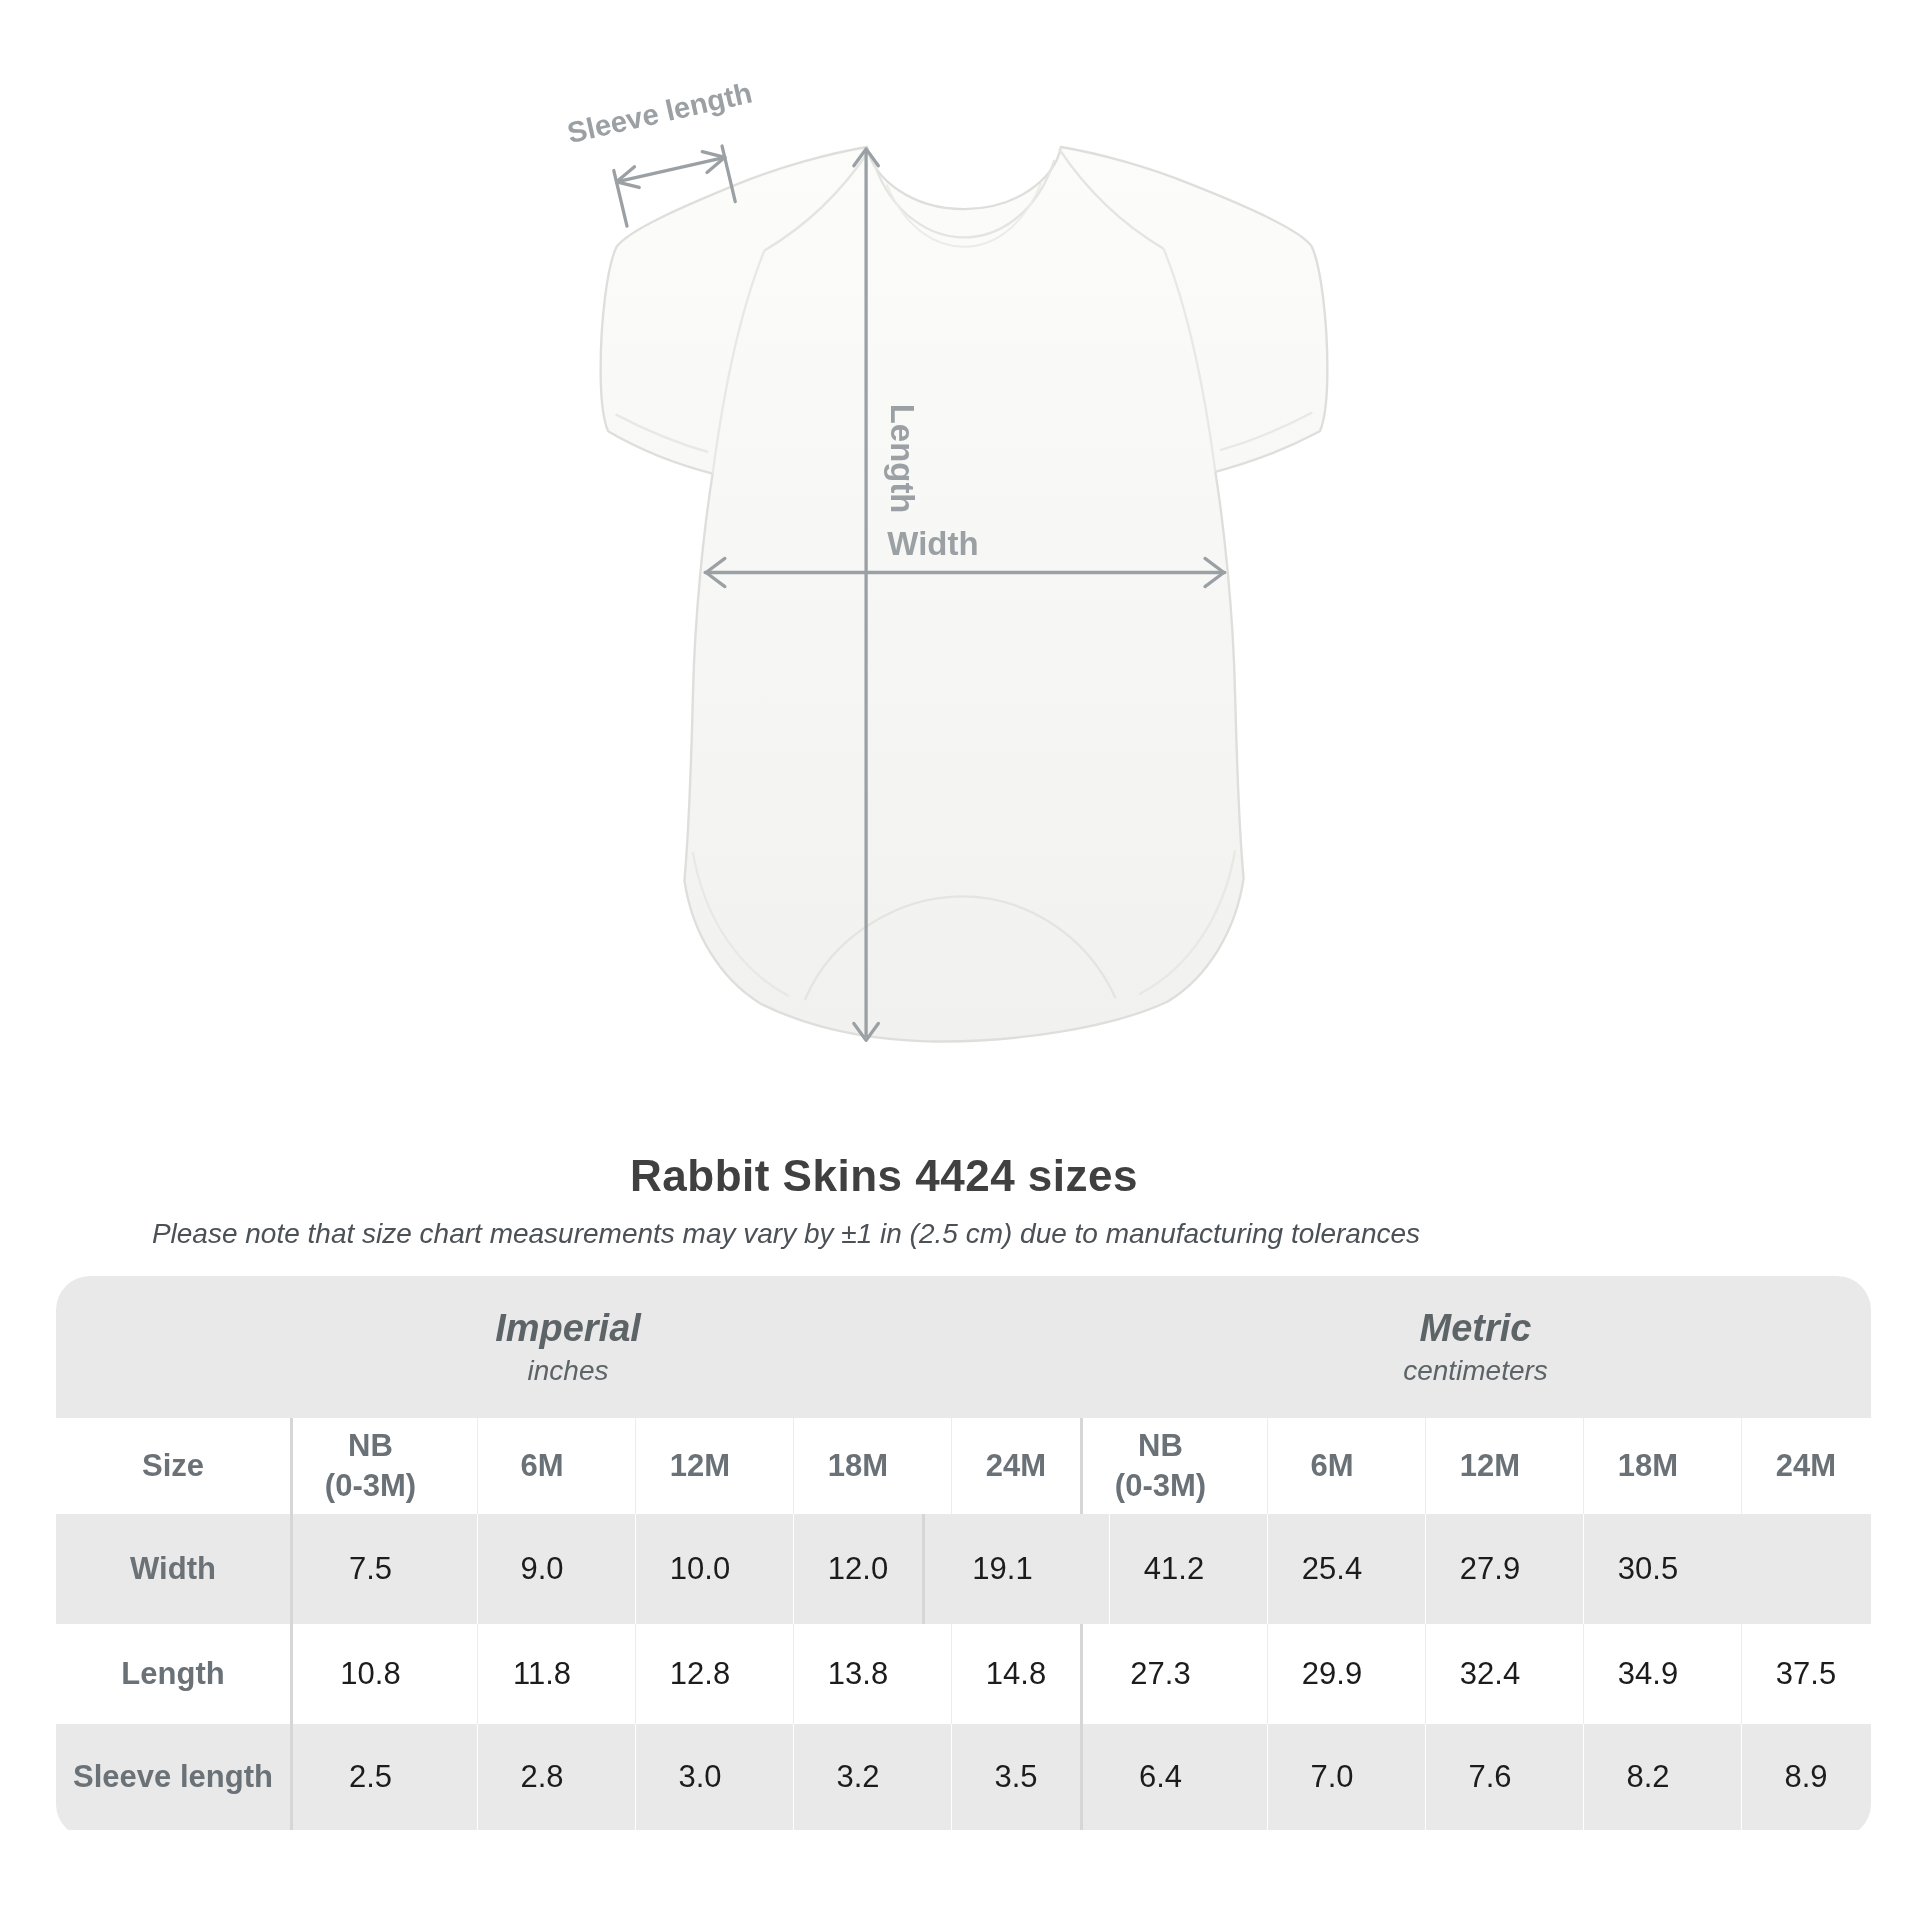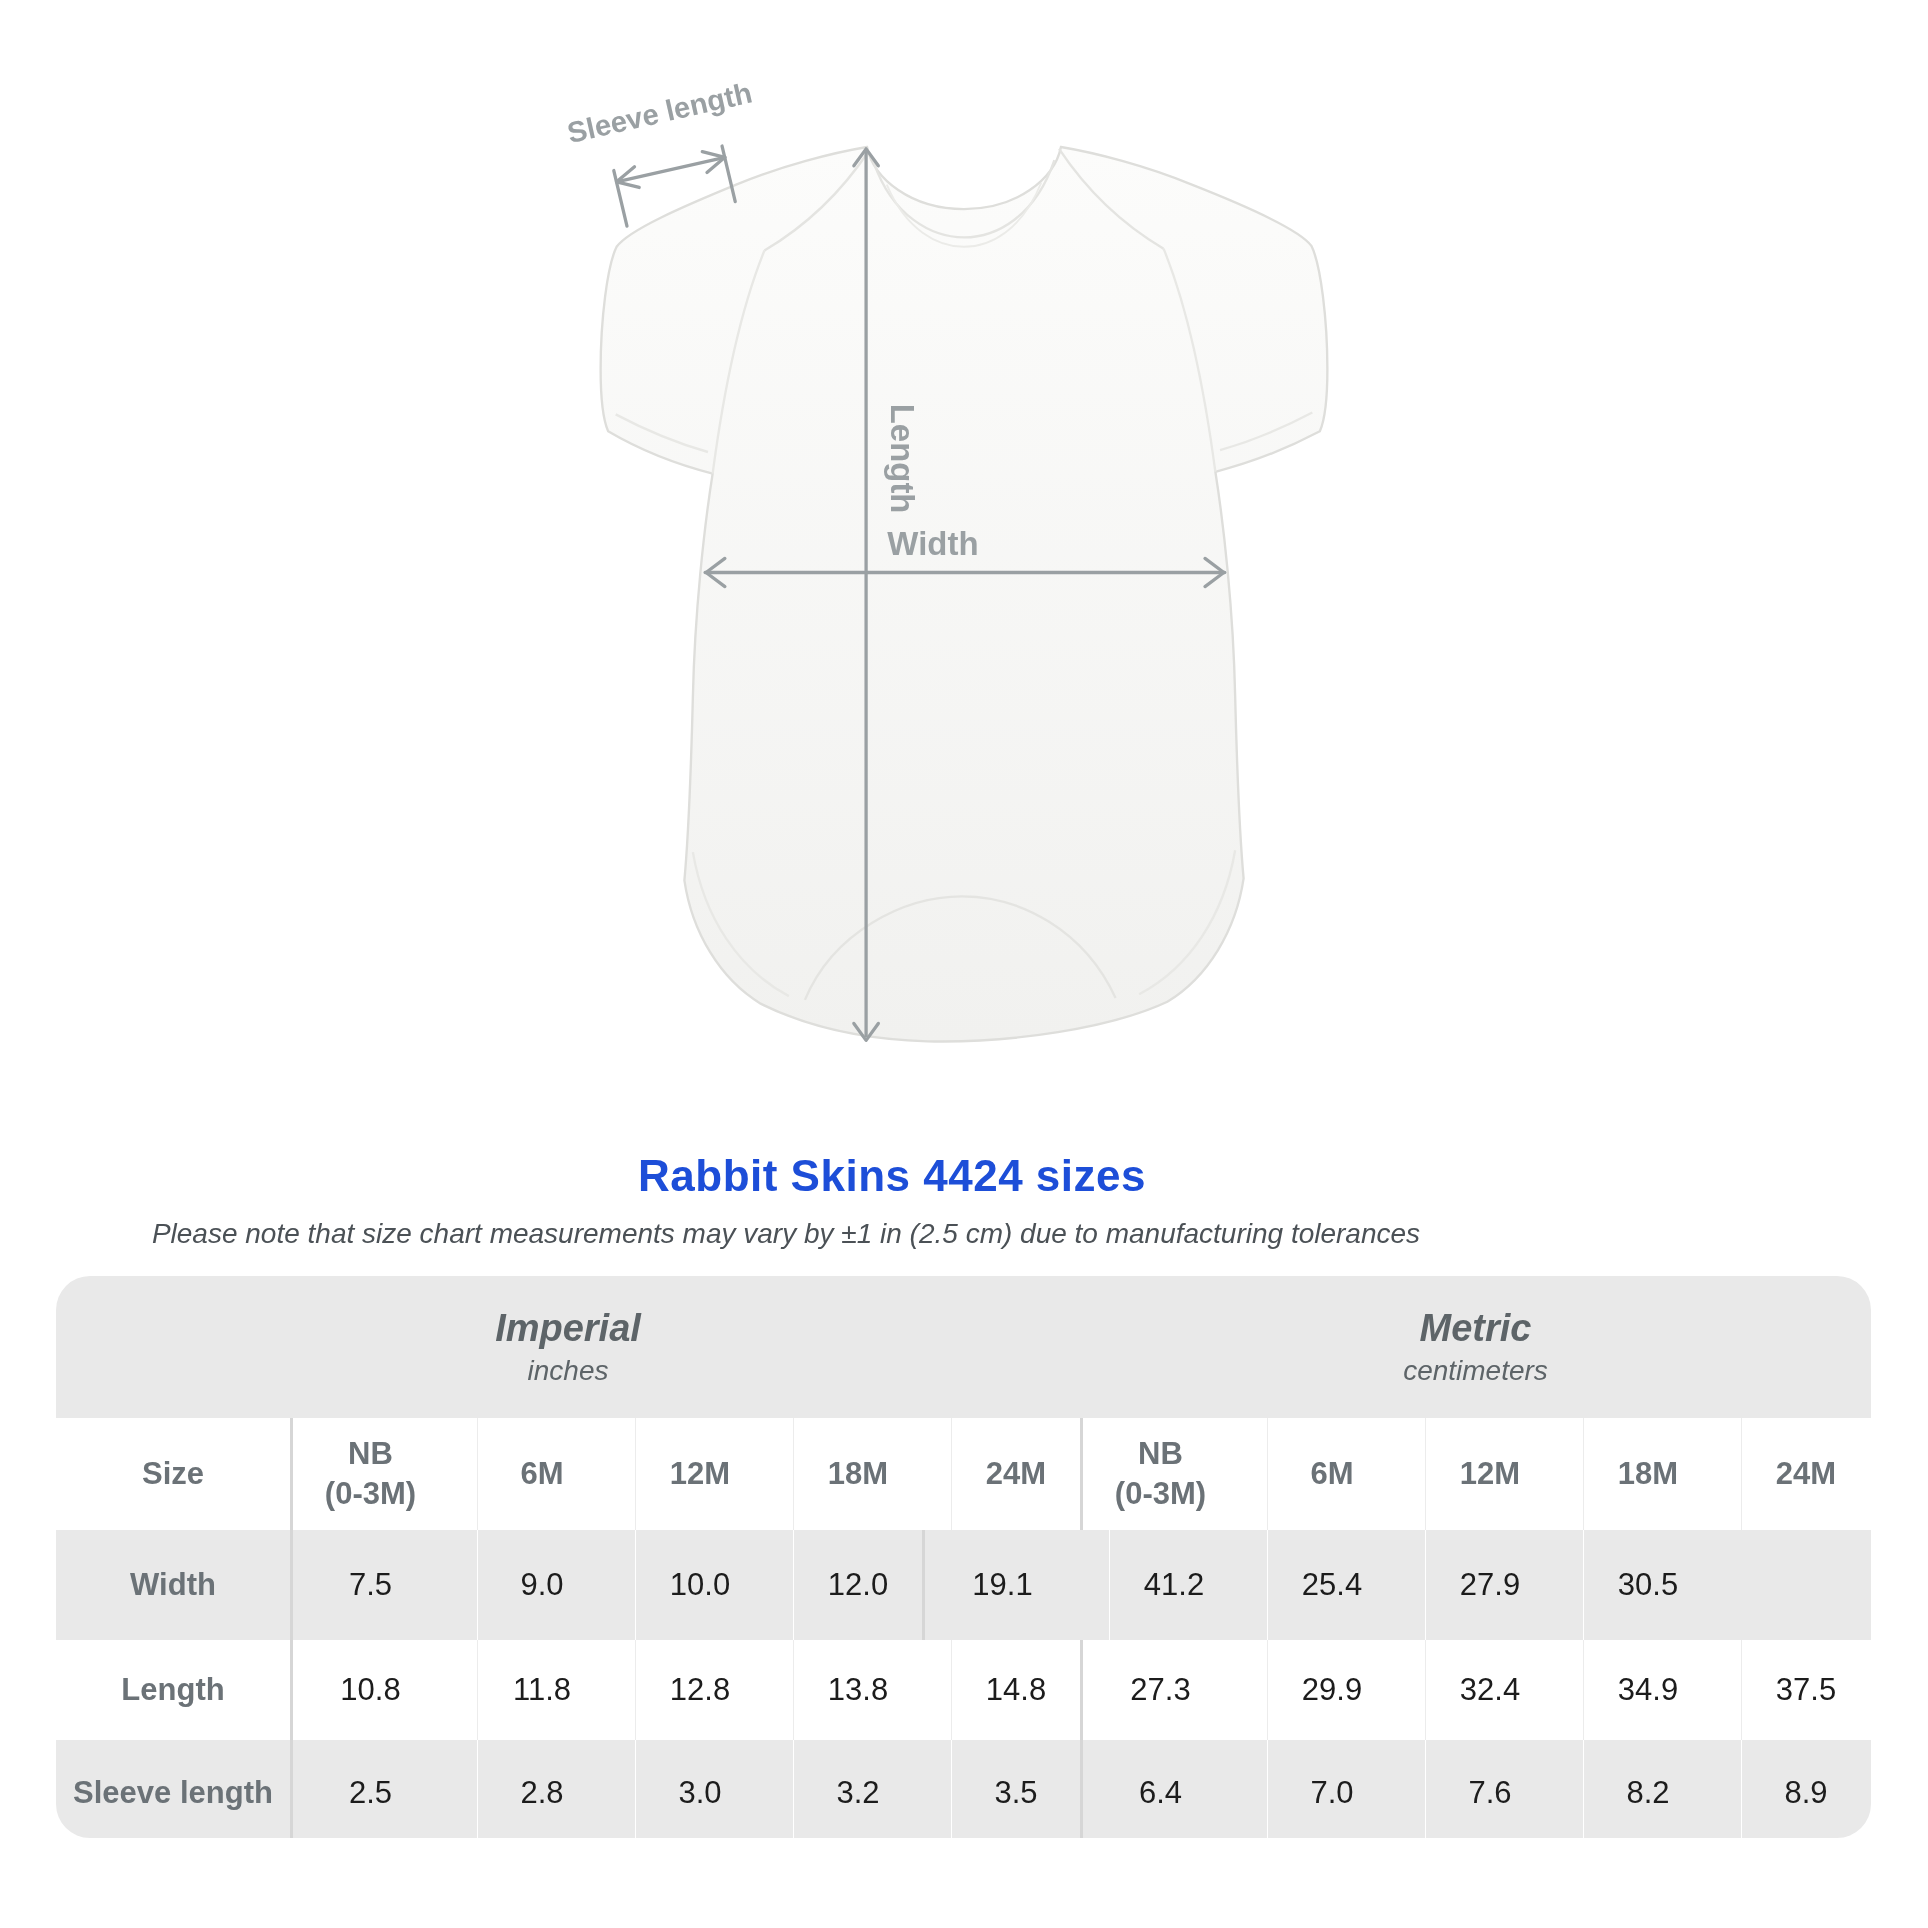--- a/index.html
+++ b/index.html
@@ -4,34 +4,34 @@
 <style>
   html,body{margin:0;padding:0;background:#ffffff;}
   body{width:1928px;height:1928px;font-family:"Liberation Sans",sans-serif;}
   #stage{position:relative;width:1928px;height:1928px;background:#ffffff;overflow:hidden;}
 
   
   #diagram{position:absolute;left:0;top:0;width:1928px;height:1177px;}
 
   
   .page-title{position:absolute;left:0;top:1151px;width:1768px;text-align:center;
-    font-size:44px;font-weight:bold;color:#1d4ed8;letter-spacing:0.5px;padding-left:8px;}
+    font-size:44px;font-weight:bold;color:#404040;letter-spacing:0.5px;}
   .page-subtitle{position:absolute;left:0;top:1218px;width:1572px;text-align:center;
     font-size:28px;font-style:italic;color:#4b5156;}
 
   
   .size-table{position:absolute;left:56px;top:1276px;width:1815px;height:562px;
     border-radius:34px;overflow:hidden;background:#ffffff;}
   .band{display:grid;grid-template-columns:1024px 791px;height:142px;background:#e9e9e9;}
   .band-section{display:flex;flex-direction:column;align-items:center;justify-content:center;gap:5.6px;text-align:right;}
   .sec-label{font-size:38px;font-weight:bold;font-style:italic;color:#5d6468;}
   .sec-sub{font-size:28px;font-style:italic;color:#5d6468;}
 
   .t-row{display:grid;grid-template-columns:234px repeat(10,158px);}
-  .r-head{height:112px;}
+  .r-head{height:96px;}
   .r-w{height:110px;}
   .r-l{height:100px;}
   .r-s{height:106px;}
   .r-white{background:#ffffff;--sep:#ececec;}
   .r-gray{background:#e9e9e9;--sep:#ffffff;}
 
   .cell{display:flex;align-items:center;justify-content:center;text-align:center;}
   .vcut{border-left:1.9px solid var(--sep);margin-left:29px;}
   .vthick{border-left:3.8px solid #d6d6d6;}
   .col-head{font-size:31px;font-weight:bold;color:#6b7277;white-space:pre-line;line-height:1.3;}

